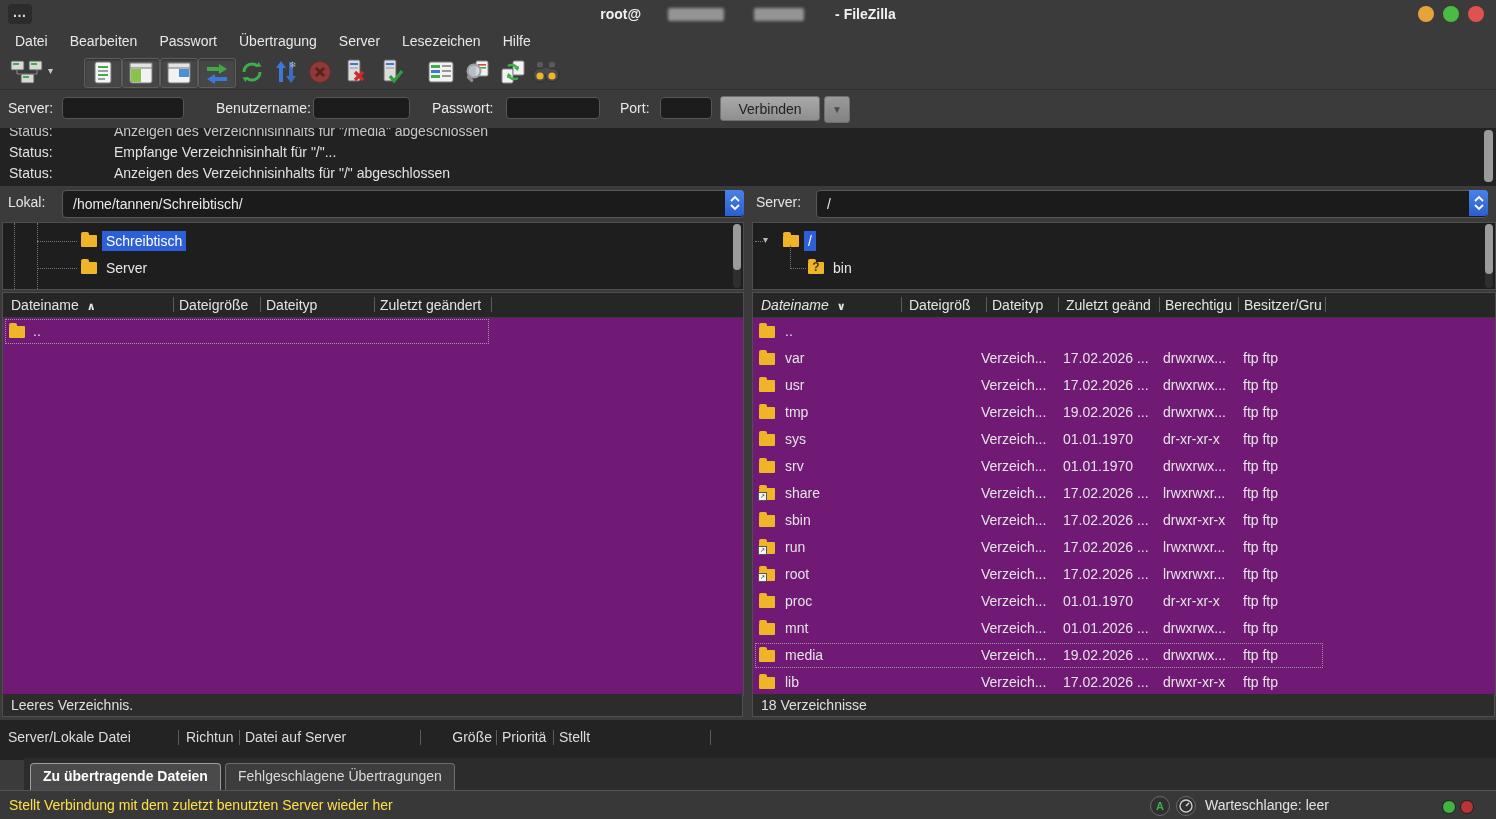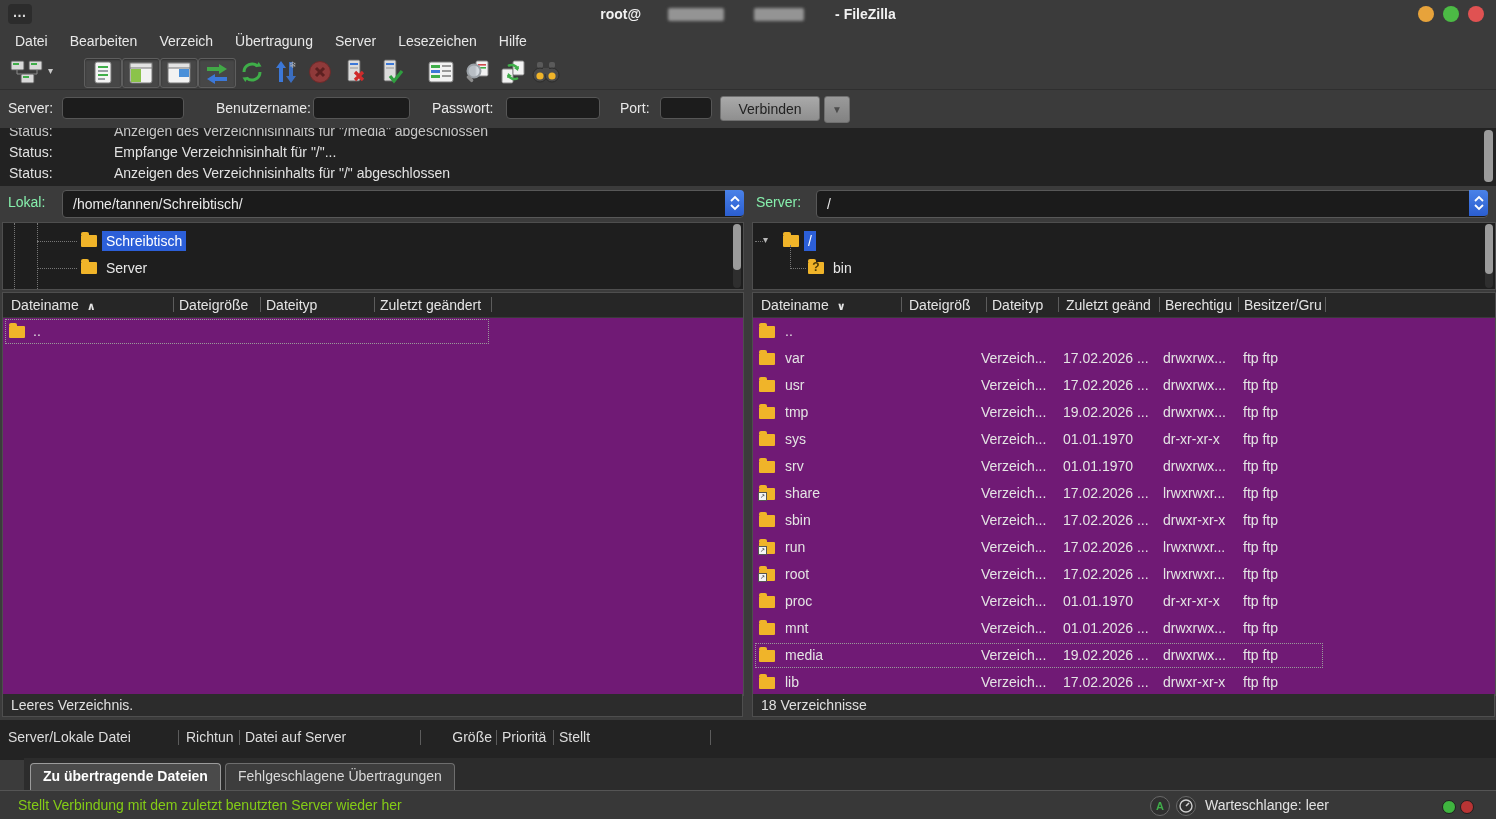--- a/index.html
+++ b/index.html
@@ -37,21 +37,21 @@
   .log{position:absolute;left:0;top:128px;width:1496px;height:58px;background:#222222;overflow:hidden;border-bottom:2px solid #3b3b3b;}
   .log-row{height:21px;line-height:21px;white-space:nowrap;}
   .log-row.clipped{margin-top:-13px;opacity:.85;}
   .log-label{display:inline-block;width:105px;padding-left:9px;color:#e2e2e2;}
   .log-msg{color:#e2e2e2;}
   .sb-track{position:absolute;background:#2e2e2e;border-radius:4px;}
   .sb-thumb{position:absolute;background:#9b9b9b;border-radius:4px;}
 
   
   .pathbar{position:absolute;top:188px;height:32px;background:#3b3b3b;}
-  .plabel{position:absolute;top:6px;color:#86efac;}
+  .plabel{position:absolute;top:6px;color:#e5e5e5;}
   .combo{position:absolute;top:2px;height:26px;background:#1b1b1b;border:1px solid #585858;border-radius:4px;line-height:26px;padding-left:10px;color:#eaeaea;}
   .spin{position:absolute;right:-1px;top:-1px;width:19px;height:26px;background:linear-gradient(#4a82e8,#2b5ed0);border-radius:0 4px 4px 0;display:flex;align-items:center;justify-content:center;}
 
   
   .tree{position:absolute;top:222px;height:66px;background:#1e1e1e;border:1px solid #4e4e4e;overflow:hidden;}
   .vline{position:absolute;border-left:1px dotted #767676;}
   .hline{position:absolute;border-top:1px dotted #767676;}
   .trow{position:absolute;left:0;right:0;height:26px;}
   .folder{width:16px;height:12px;background:#f0b429;border-radius:1px;position:absolute;top:7px;}
   .folder::before{content:"";position:absolute;top:-3px;left:0;width:8px;height:3px;background:#f0b429;border-radius:2px 2px 0 0;}
@@ -79,21 +79,21 @@
   .queue{position:absolute;left:0;top:718px;width:1496px;height:40px;background:#232323;border-top:2px solid #3b3b3b;}
   .qhead{position:absolute;left:0;top:6px;width:1496px;height:22px;}
   .qcell{position:absolute;line-height:22px;color:#dddddd;white-space:nowrap;overflow:hidden;}
   .qsep{position:absolute;top:4px;height:15px;border-left:1px solid #5c5c5c;}
   .tabbar{position:absolute;left:0;top:758px;width:1496px;height:32px;background:#2c2c2c;display:flex;align-items:flex-end;padding-left:6px;box-sizing:border-box;margin-left:24px;}
   .tab{height:26px;line-height:25px;padding:0 12px;margin-right:4px;background:#3d3d3d;border:1px solid #6e6e6e;border-bottom:none;border-radius:4px 4px 0 0;color:#d8d8d8;}
   .tab.active{background:#4a4a4a;border-color:#9b9b9b;color:#ffffff;font-weight:bold;}
 
   
   .statusbar{position:absolute;left:0;top:790px;width:1496px;height:29px;background:#383838;border-top:1px solid #555;}
-  .hint{position:absolute;left:18px;top:0;line-height:28px;color:#84cc16;text-align:center;}
+  .hint{position:absolute;left:9px;top:0;line-height:28px;color:#fde047;text-align:center;}
   .sb-ico{position:absolute;top:5px;width:18px;height:18px;border-radius:50%;background:#303030;border:1px solid #6a6a6a;text-align:center;}
   .qlabel2{position:absolute;left:1205px;top:0;line-height:28px;color:#e2e2e2;}
   .ind{position:absolute;top:9px;width:12px;height:12px;border-radius:50%;border:1px solid #1f1f1f;}
 </style>
 </head>
 <body>
 
 <div class="app">
 
   <div class="titlebar">
@@ -107,21 +107,21 @@
     <div class="lights">
       <div class="light orange"></div>
       <div class="light green"></div>
       <div class="light red"></div>
     </div>
   </div>
 
   <div class="menubar">
       <div class="menu-item">Datei</div>
       <div class="menu-item">Bearbeiten</div>
-      <div class="menu-item">Verzeich</div>
+      <div class="menu-item">Passwort</div>
       <div class="menu-item">Übertragung</div>
       <div class="menu-item">Server</div>
       <div class="menu-item">Lesezeichen</div>
       <div class="menu-item">Hilfe</div>
     </div>
 
   <div class="toolbar">
     <div class="tbtn" style="left:6px;width:42px;">
       <svg width="34" height="26" viewBox="0 0 34 26">
         <rect x="1" y="2" width="13" height="9" rx="1" fill="#d9d9d9" stroke="#555"></rect>
@@ -347,21 +347,21 @@
       <div class="frow focused">
         <span class="folder"></span>
         <span class="fcell" style="left:30px;">..</span>
       </div>
     </div>
   </div>
   <div class="panestatus" style="left:2px;width:731px;">Leeres Verzeichnis.</div>
 
   <div class="flist remote" style="left:752px;width:742px;">
     <div class="fheader">
-      <span class="hcell" style="left:8px;width:136px;"><span>Dateiname</span><span class="sortmark">∨</span></span>
+      <span class="hcell" style="left:8px;width:136px;font-style:italic;"><span>Dateiname</span><span class="sortmark">∨</span></span>
       <span class="hsep" style="left:148px;"></span>
       <span class="hcell" style="left:156px;width:76px;">Dateigröß</span>
       <span class="hsep" style="left:233px;"></span>
       <span class="hcell" style="left:239px;width:64px;">Dateityp</span>
       <span class="hsep" style="left:305px;"></span>
       <span class="hcell" style="left:313px;width:92px;">Zuletzt geänd</span>
       <span class="hsep" style="left:406px;"></span>
       <span class="hcell" style="left:412px;width:72px;">Berechtigu</span>
       <span class="hsep" style="left:485px;"></span>
       <span class="hcell" style="left:491px;width:80px;">Besitzer/Gru</span>

